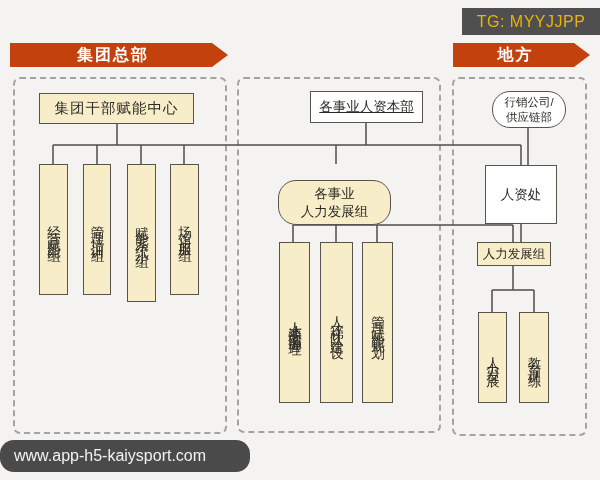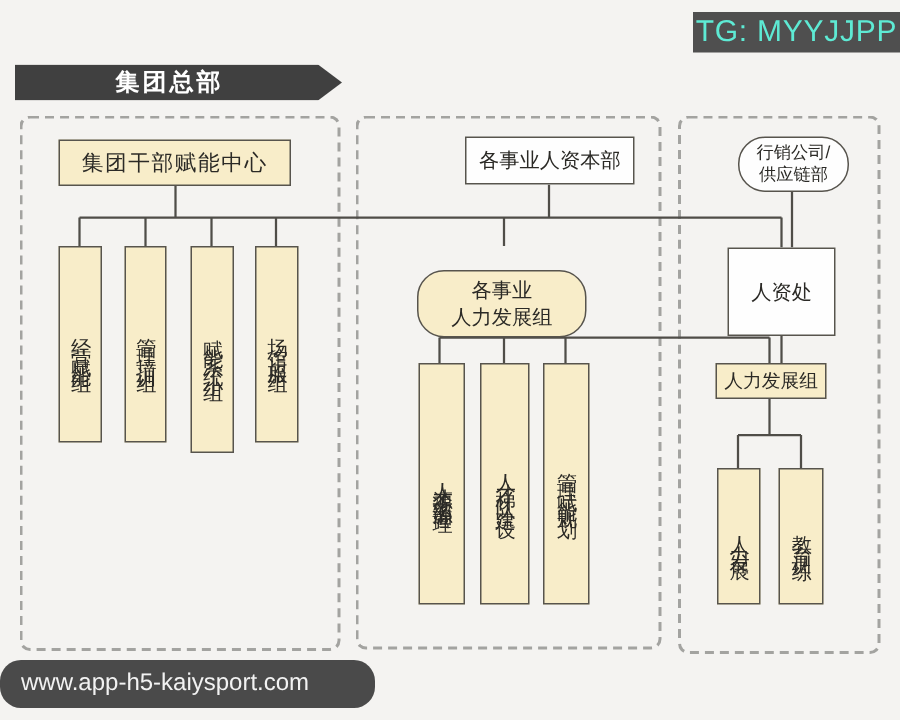--- a/index.html
+++ b/index.html
@@ -5,31 +5,31 @@
   html,body { margin:0; padding:0; }
   .stage {
     position:relative; width:600px; height:480px;
     background:#f4f3f1; overflow:hidden;
     font-family:"Liberation Sans","DejaVu Sans",sans-serif;
     color:#2b2a26;
   }
   
   .tg-badge {
     position:absolute; left:462px; top:8px; width:138px; height:27px;
-    background:#4f4f4f; color:#5eead4; font-size:20px;
+    background:#4f4f4f; color:#eab308; font-size:16px;
     display:flex; align-items:center; justify-content:center; letter-spacing:.5px;
   }
   .url-bar {
     position:absolute; left:0; top:440px; width:250px; height:32px;
     background:#4a4a4a; color:#f2f2f2; font-size:16px;
     display:flex; align-items:center; padding-left:14px; box-sizing:border-box;border-radius:14px;
   }
   
   .banner {
-    position:absolute; top:43px; height:24px; background:#404040;
+    position:absolute; top:43px; height:24px; background:#c2410c;
     color:#ffffff; font-weight:bold; font-size:16px; letter-spacing:2px;
     display:flex; align-items:center; justify-content:center;
     clip-path:polygon(0 0, calc(100% - 16px) 0, 100% 50%, calc(100% - 16px) 100%, 0 100%);
     padding-right:12px; box-sizing:border-box;
   }
   .banner.b1 { left:10px;  width:218px; }
   .banner.b2 { left:237px; width:206px; }
   .banner.b3 { left:453px; width:137px; }
   
   .section {
@@ -43,21 +43,21 @@
   .connectors { position:absolute; left:0; top:0; pointer-events:none; }
   
   .bx {
     position:absolute; border:1.5px solid #57544d; background:#f8edc9;
     box-sizing:border-box; display:flex; align-items:center; justify-content:center;
     font-size:13.5px; text-align:center;
   }
   .bx.white { background:#fefefe; }
   .bx.col { flex-direction:column; line-height:1.3;border-radius:18px; }
   .bx.root1   { left:39px;  top:93px;  width:155px; height:31px; font-size:14.5px; letter-spacing:1px; }
-  .bx.root2   { left:310px; top:91px;  width:113px; height:32px; }
+  .bx.root2   { left:310px; top:91px;  width:113px; height:32px;text-decoration:underline; }
   .bx.root3   { left:492px; top:91px;  width:74px;  height:37px; font-size:11.5px; }
   .bx.hroff   { left:485px; top:165px; width:72px;  height:59px; }
   .bx.bizdev  { left:278px; top:164px; width:113px; height:45px;margin-top:16px; }
   .bx.locdev  { left:477px; top:242px; width:74px;  height:24px; font-size:12.5px; }
   
   .vbox {
     position:absolute; border:1.5px solid #57544d; background:#f8edc9;
     box-sizing:border-box; writing-mode:vertical-rl; text-orientation:upright;
     display:flex; align-items:center; justify-content:center;
     font-size:13.5px; letter-spacing:6px;
@@ -74,20 +74,21 @@
   .vb-r2 { left:519px; top:312px; width:30px; height:91px; }
 </style>
 </head>
 <body>
 
 <div class="stage">
 
   <div class="tg-badge">TG: MYYJJPP</div>
 
   <div class="banner b1">集团总部</div>
+  <div class="banner b3">地方</div>
 
   <div class="section s1"></div>
   <div class="section s2"></div>
   <div class="section s3"></div>
 
   <svg class="connectors" width="600" height="480" viewBox="0 0 600 480">
     <path d="M117 124 V145 M53 145 V164 M97 145 V164 M141 145 V164 M184 145 V164
              M53 145 H521 M366 123 V145 M336 145 V164 M521 145 V165 M528 128 V165" stroke="#4f4d48" stroke-width="1.5" fill="none"></path>
     <path d="M336 209 V225 M293 225 H513 M293 225 V242 M336 225 V242 M377 225 V242 M513 225 V242" stroke="#4f4d48" stroke-width="1.5" fill="none"></path>
     <path d="M521 210 V242 M513 266 V290 M492 290 H534 M492 290 V312 M534 290 V312" stroke="#4f4d48" stroke-width="1.5" fill="none"></path>

